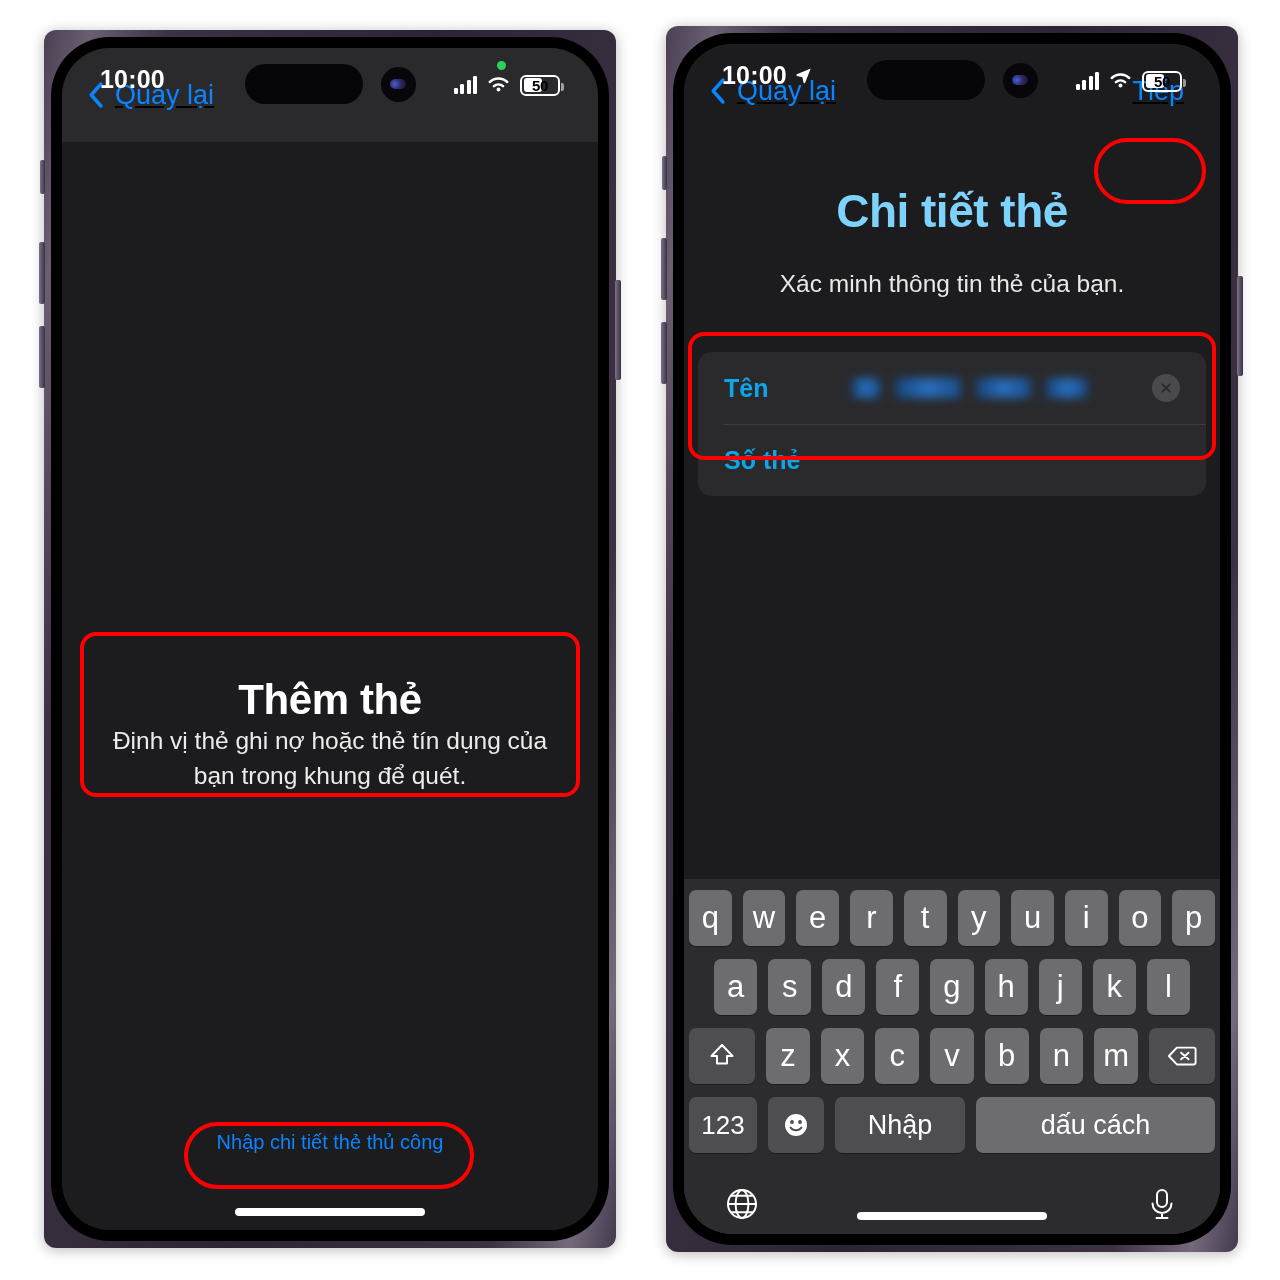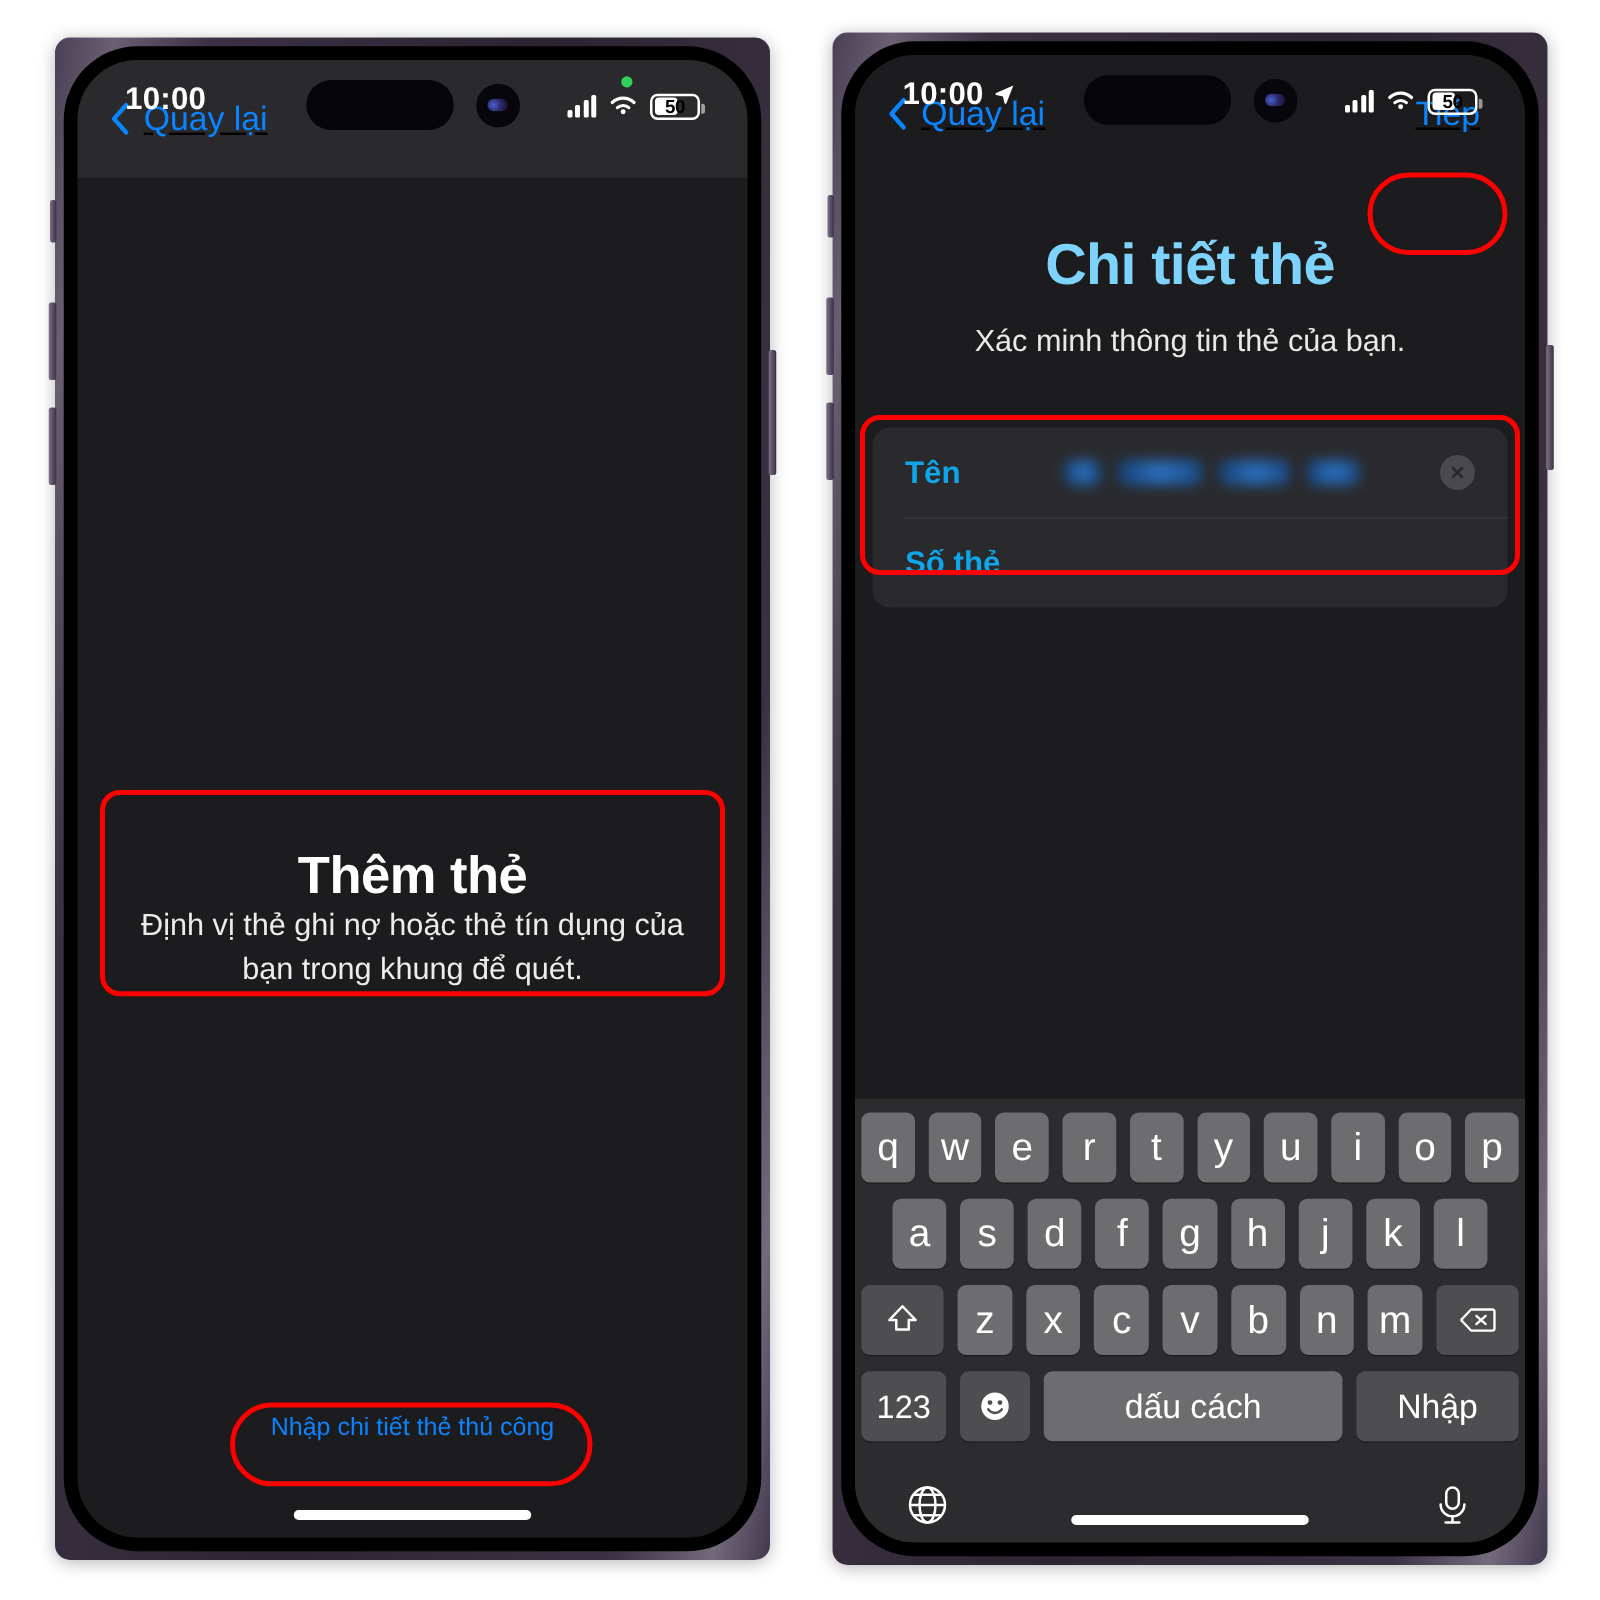--- a/index.html
+++ b/index.html
@@ -100,21 +100,21 @@
     text-align: center; padding: 22px 20px 26px; }
   .addcard-title { color:#fff; font-size: 42px; font-weight: bold; letter-spacing:-.4px; }
   .addcard-sub { color:#ececec; font-size: 24.5px; line-height: 1.42; }
   .manual-btn { position: absolute; left: 50%; transform: translateX(-50%);
     bottom: 63px; color:#0a84ff; font-size: 20px; padding: 13px 26px; white-space: nowrap; }
 
   
   .body-right { position: absolute; top: 94px; left:0; right:0; bottom:0; background:#1c1c1e; }
   .page-title { text-align:center; color:#7dd3fc; font-size: 46px; font-weight:bold;
     margin-top: 46px; letter-spacing:-.5px; }
-  .page-sub { text-align:center; color:#e8e8e8; font-size: 24.5px; margin-top: 22px; }
+  .page-sub { text-align:center; color:#e8e8e8; font-size: 24.5px; margin-top: 32px; }
   .form-card { margin: 54px 14px 0; background:#2a2a2c; border-radius: 14px; overflow:hidden; }
   .form-row { display:flex; align-items:center; height: 72px; padding: 0 26px; position:relative; }
   .form-row + .form-row::before { content:""; position:absolute; left:26px; right:0;
     top:0; height:1px; background:#3d3d40; }
   .form-label { color:#0ea5e9; font-size: 25px; font-weight:600; min-width: 118px; }
   .blurred-value { flex:1; height: 26px; margin-left: 10px; position:relative;
     max-width: 235px; filter: blur(5px); display:flex; gap:15px; align-items:center; }
   .blurred-value span { display:block; height: 20px; border-radius: 4px;
     background: linear-gradient(90deg,#16447a,#2a6fbd,#1a4d8a); }
   .bv1{width:30px} .bv2{width:72px} .bv3{width:60px} .bv4{width:45px}
@@ -341,22 +341,22 @@
             <div class="kb-row r4">
               <div class="key num">123</div>
               <div class="key emoji">
                 <svg viewBox="0 0 30 30">
                   <circle cx="15" cy="15" r="11" fill="#fff"></circle>
                   <circle cx="11" cy="12" r="1.9" fill="#4e4e51"></circle>
                   <circle cx="19" cy="12" r="1.9" fill="#4e4e51"></circle>
                   <path fill="none" stroke="#4e4e51" stroke-width="2" stroke-linecap="round" d="M9.6 17.5a6.6 6.6 0 0 0 10.8 0"></path>
                 </svg>
               </div>
+              <div class="key enter">Nhập</div>
               <div class="key space">dấu cách</div>
-              <div class="key enter">Nhập</div>
             </div>
             <div class="kb-bottombar">
               <svg viewBox="0 0 38 38">
                 <circle cx="19" cy="19" r="14" fill="none" stroke="#fff" stroke-width="2"></circle>
                 <ellipse cx="19" cy="19" rx="6.4" ry="14" fill="none" stroke="#fff" stroke-width="2"></ellipse>
                 <path fill="none" stroke="#fff" stroke-width="2" d="M5 19h28M7.8 10.8h22.4M7.8 27.2h22.4"></path>
               </svg>
               <svg viewBox="0 0 38 38">
                 <rect x="14" y="5" width="10" height="17" rx="5" fill="none" stroke="#fff" stroke-width="2"></rect>
                 <path fill="none" stroke="#fff" stroke-width="2" stroke-linecap="round" d="M9.5 18.5a9.5 9.5 0 0 0 19 0M19 28v5M13.5 33h11"></path>

